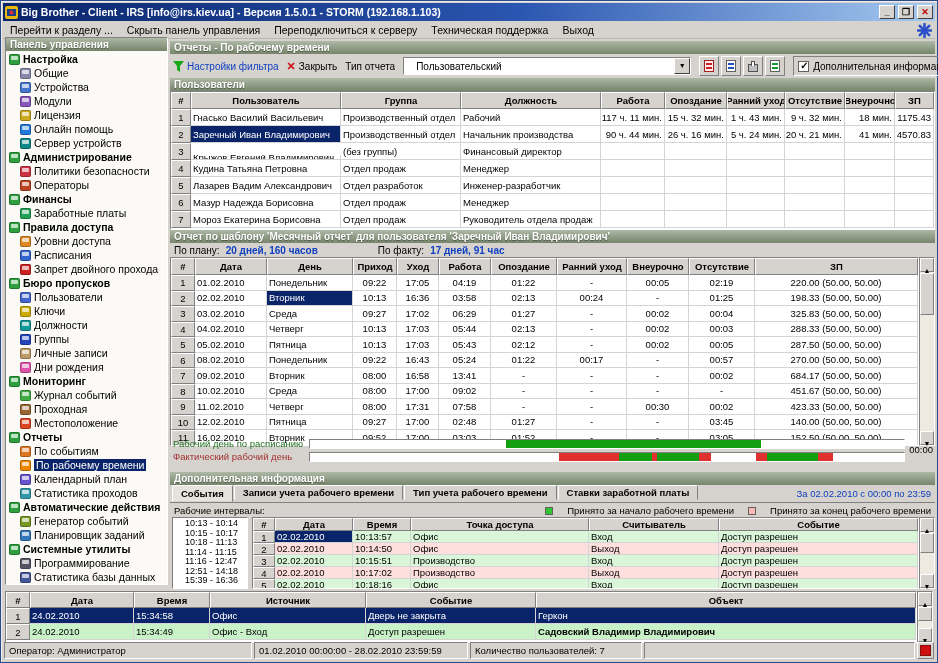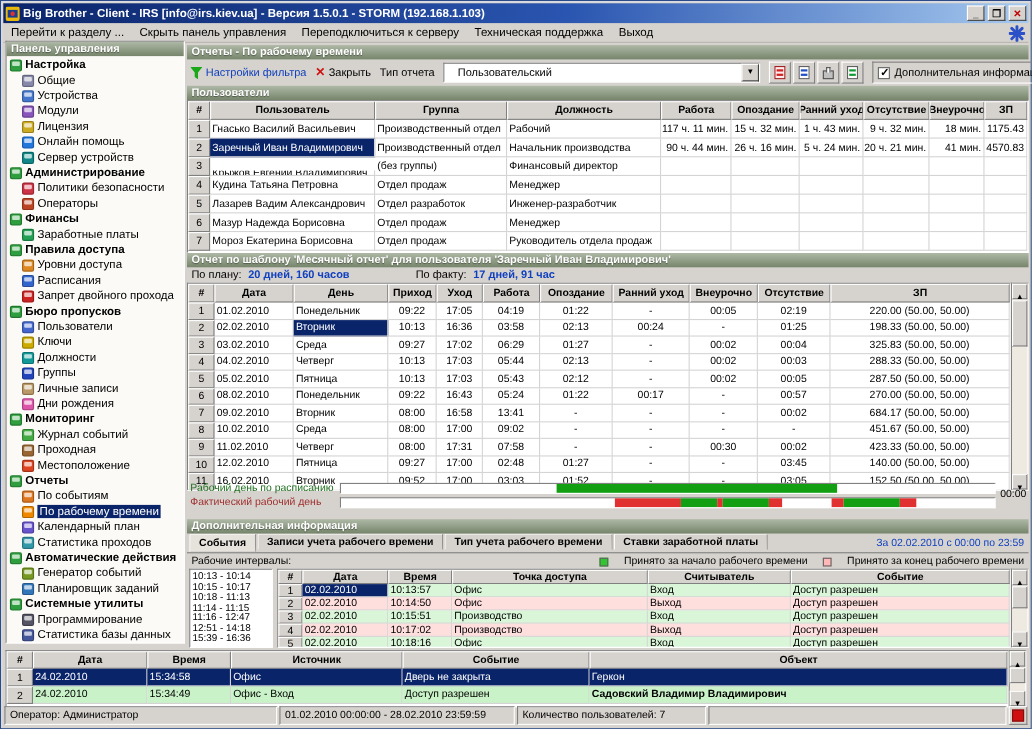--- a/index.html
+++ b/index.html
@@ -113,21 +113,21 @@
 #tabs-row{top:444px;height:18px;display:flex;align-items:flex-end;border-bottom:1px solid #808080;padding-left:2px;}
 #tabs{display:flex;gap:1px;}
 .tab{font-size:9.5px;font-weight:bold;padding:0 8px;background:#d6d3ce;border:1px solid;border-color:#fff #808080 #d6d3ce #fff;border-radius:2px 2px 0 0;height:15px;line-height:14px;white-space:nowrap;}
 .tab.active{background:#e6e3dc;height:17px;line-height:16px;}
 #period-text{margin-left:auto;font-size:9.5px;color:#1040c0;padding-right:4px;align-self:center;white-space:nowrap;}
 #label-row{top:464px;height:11px;display:flex;align-items:center;padding:0 4px;font-size:9.5px;}
 #legend{margin-left:auto;display:flex;gap:14px;}
 .legend-item{display:flex;align-items:center;gap:14px;font-size:9.5px;white-space:nowrap;}
 .legend-sq{width:8px;height:8px;border:1px solid #606060;flex:0 0 8px;}
 #content-row{top:476px;bottom:0;display:flex;gap:4px;padding-left:2px;}
-#intervals{width:76px;background:#fff;border:1px solid;border-color:#808080 #fff #fff #808080;font-size:9px;line-height:9.5px;padding:1px 2px;overflow:hidden;flex:0 0 76px;}
+#intervals{width:76px;background:#fff;border:1px solid;border-color:#808080 #fff #fff #808080;font-size:9px;line-height:9.5px;padding:1px 12px;overflow:hidden;flex:0 0 76px;}
 .interval-item{white-space:nowrap;}
 #events-wrap{flex:1;display:flex;}
 #events-grid{flex:1;}
 
 
 #bottom-wrap{position:absolute;left:4px;right:4px;top:590px;height:52px;display:flex;}
 #bottom-grid{flex:1;}
 
 
 #statusbar{position:absolute;left:3px;right:3px;bottom:3px;height:17px;display:flex;gap:2px;}

